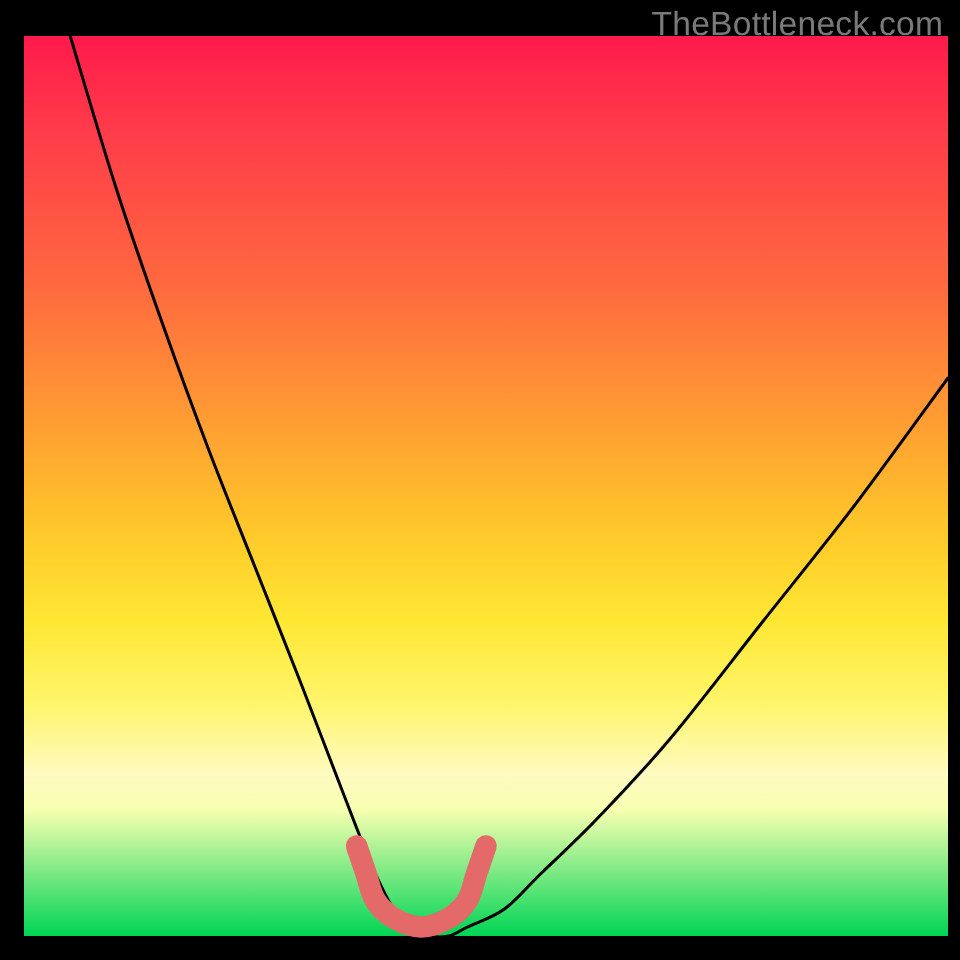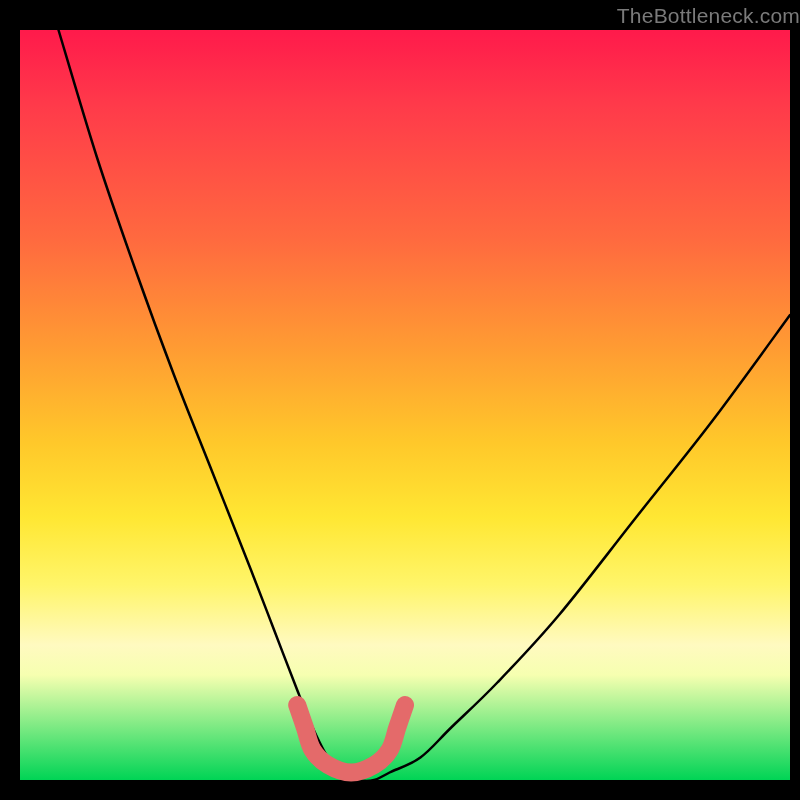--- a/index.html
+++ b/index.html
@@ -33,23 +33,23 @@
       #ffe733 65%,
       #fff56a 74%,
       #fffac0 82%,
       #f6ffb0 86%,
       #00d455 100%
     );
   }
   .watermark {
     position: absolute;
     top: 4px;
-    right: 0;
+    right: 14px;
     color: #7a7a7a;
-    font-size: 21px;
+    font-size: 28px;
     font-weight: 500;
     letter-spacing: 0.2px;
     user-select: none;
   }
   svg.curve {
     position: absolute;
     left: 0;
     top: 0;
     width: 770px;
     height: 750px;

